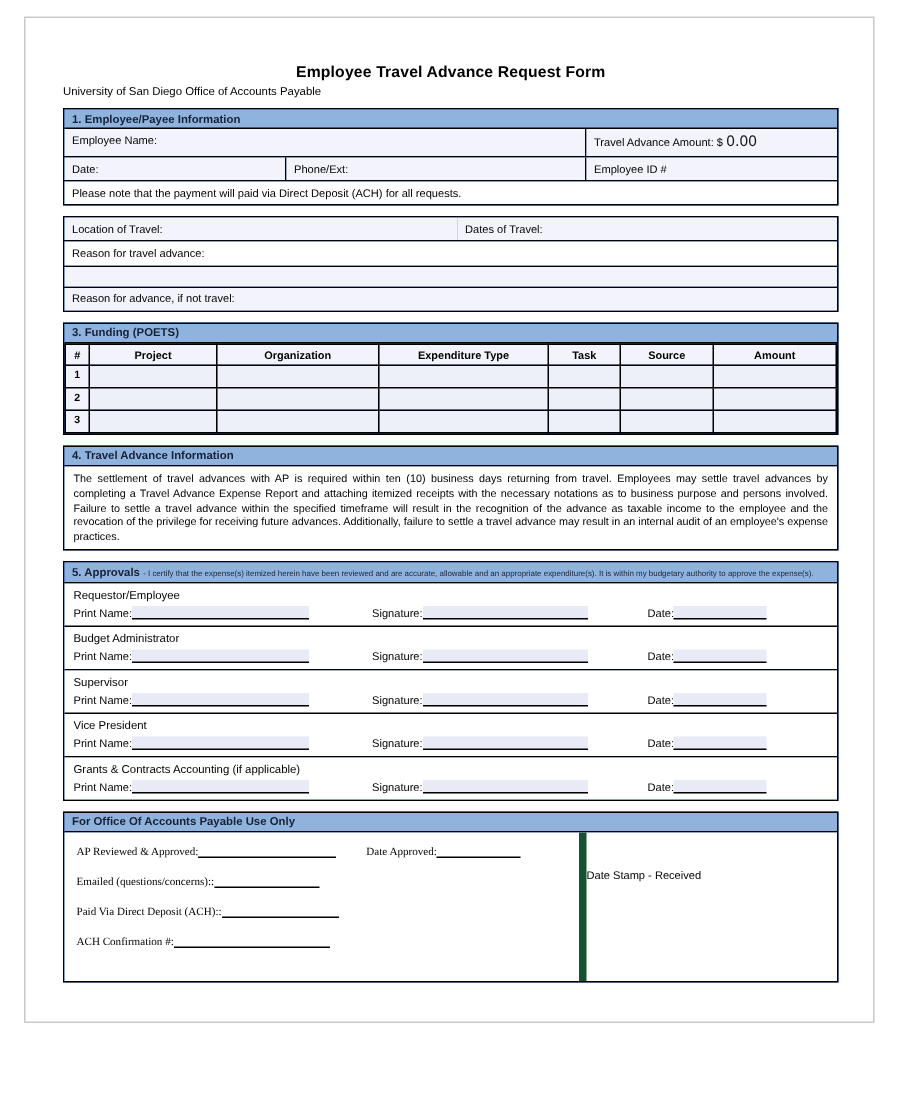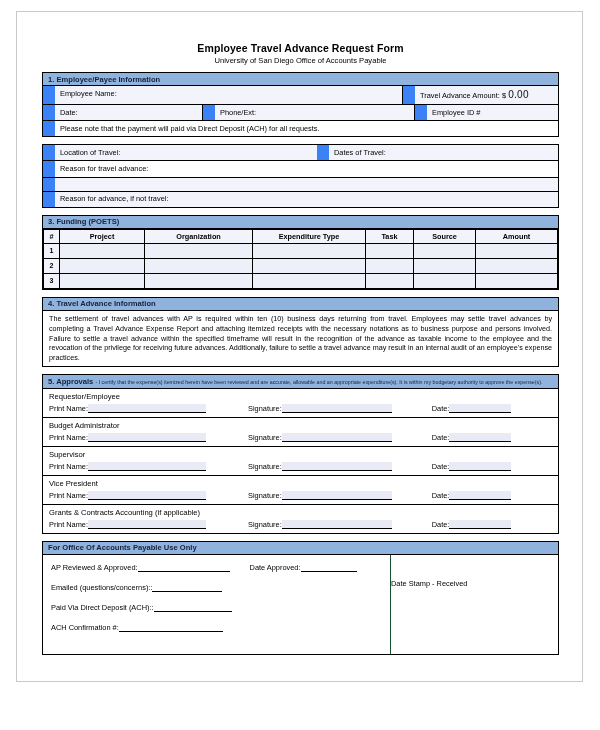--- a/index.html
+++ b/index.html
@@ -29,21 +29,20 @@
 
   
   .doc-title {
     text-align: center;
     font-size: 10.5px;
     font-weight: bold;
     letter-spacing: .1px;
     margin: 0 0 2px 0;
   }
   .doc-subtitle {
-    text-align: center;
     font-size: 7.6px;
     margin: 0 0 7px 0;
   }
 
   
   .block {
     border: 1.2px solid #000;
     box-sizing: border-box;
     margin-bottom: 7px;
     background: #3b82f6;
@@ -67,21 +66,20 @@
     display: flex;
     border-bottom: 1px solid #000;
   }
   .row:last-child { border-bottom: none; }
   .cell {
     font-size: 7.4px;
     padding: 3.5px 0 3.5px 5px;
     box-sizing: border-box;
     background: #f3f4fb;
     line-height: 1.1;
-    margin-left: 12px;
   }
   .cell.plain { background: #fff; }
   .vline { border-right: 1px solid #000; }
 
   .amt-light {
     font-size: 9.6px;
     font-family: "DejaVu Sans", sans-serif;
     letter-spacing: -.2px;
     color: #1a1a1a;
   }
@@ -143,23 +141,24 @@
     height: 8px;
   }
   .fill.w1 { width: 118px; margin-right: 42px; }
   .fill.w2 { width: 110px; margin-right: 40px; }
   .fill.w3 { width: 62px; }
 
   
   .ap-body { display: flex; background: #fff; }
   .ap-left {
     width: 348px;
-    border-right: 1px solid #14532d;
+    border-right: 5px solid #14532d;
     box-sizing: border-box;
     padding: 8px 0 8px 8px;
+    font-family: Liberation Serif, serif;
   }
   .ap-line {
     display: flex;
     align-items: flex-end;
     font-size: 7.4px;
     margin-bottom: 11px;
   }
   .ap-line:last-child { margin-bottom: 14px; }
   .ul { border-bottom: 1px solid #000; height: 8px; }
   .ul.a { width: 92px; }

